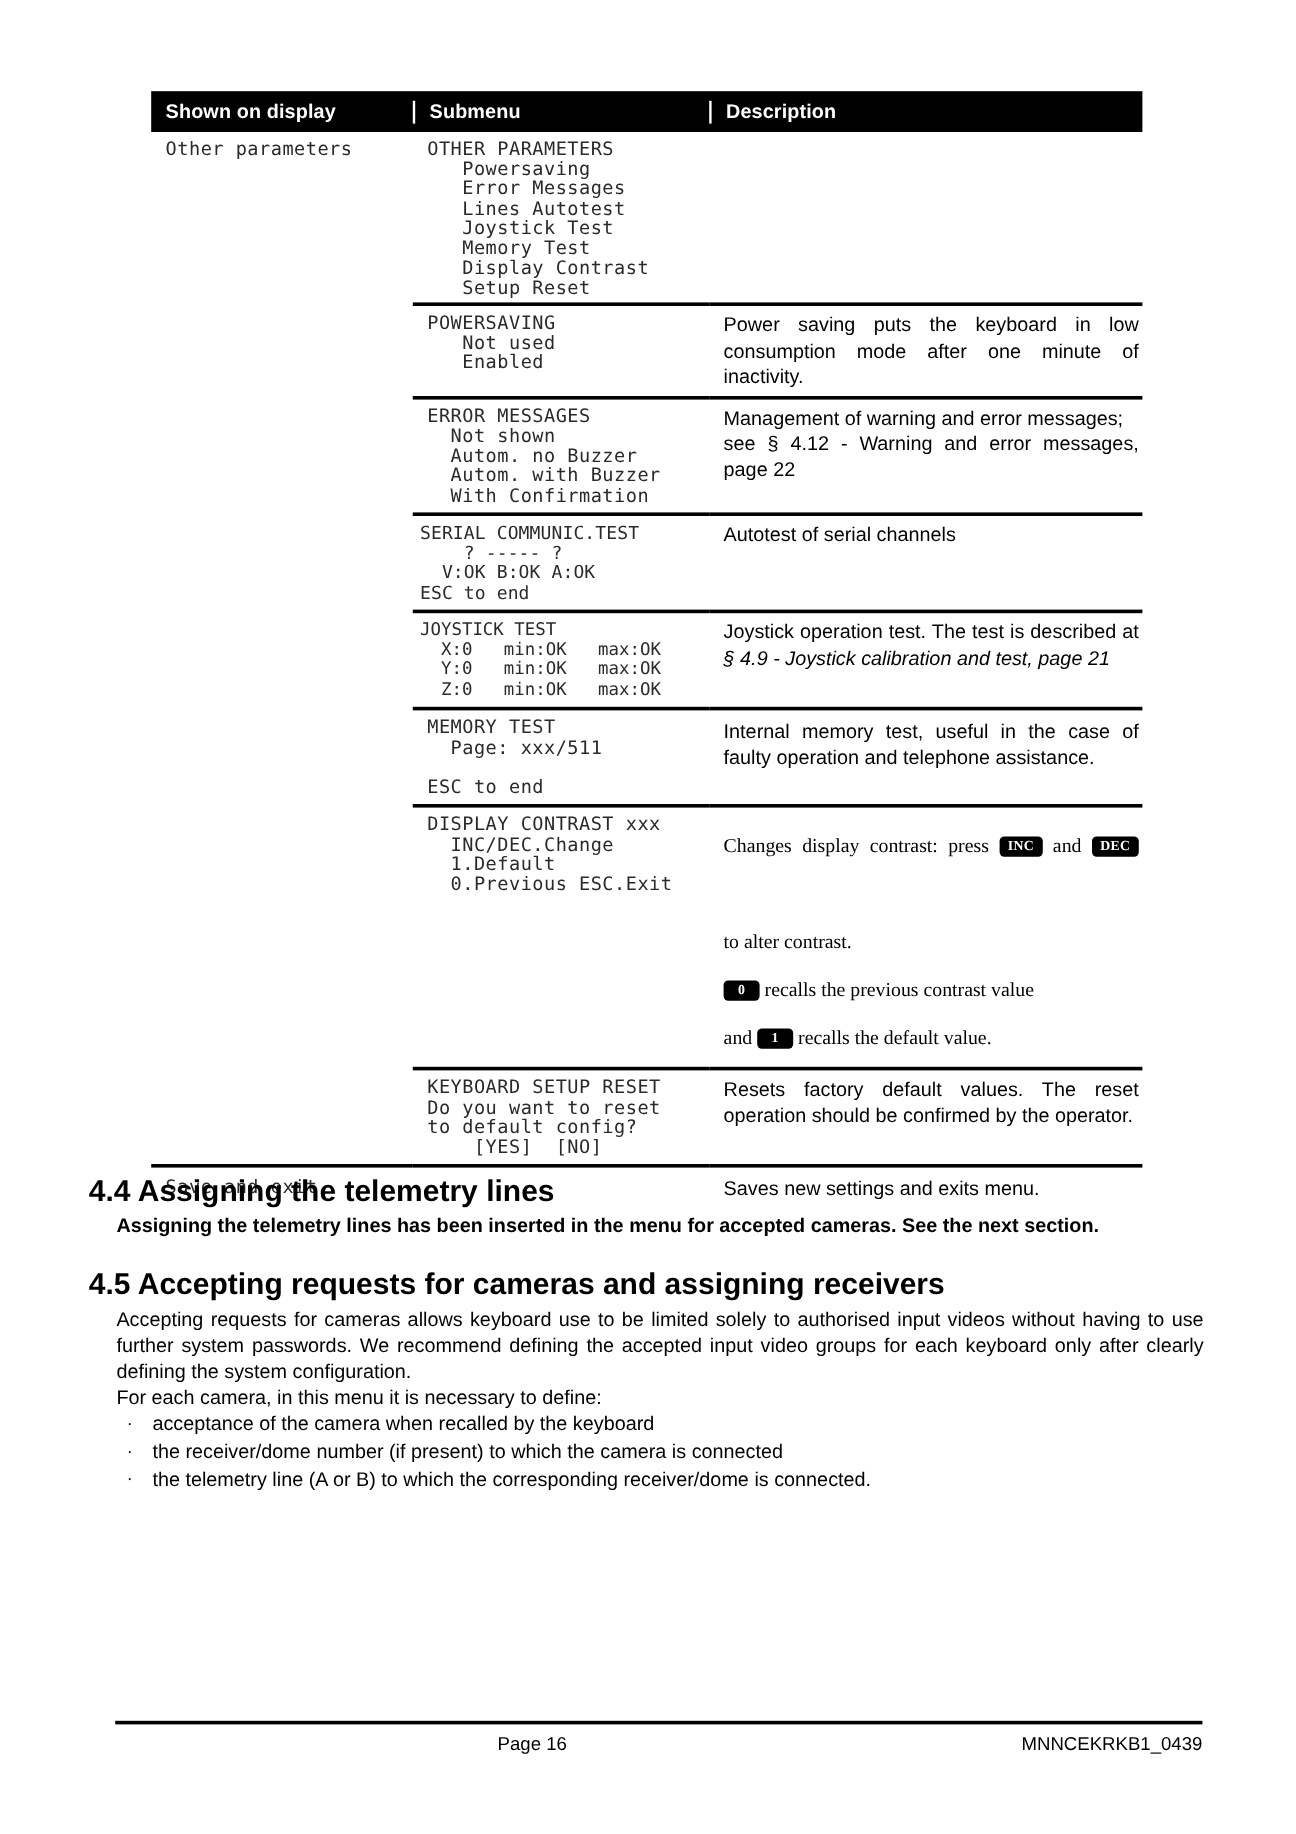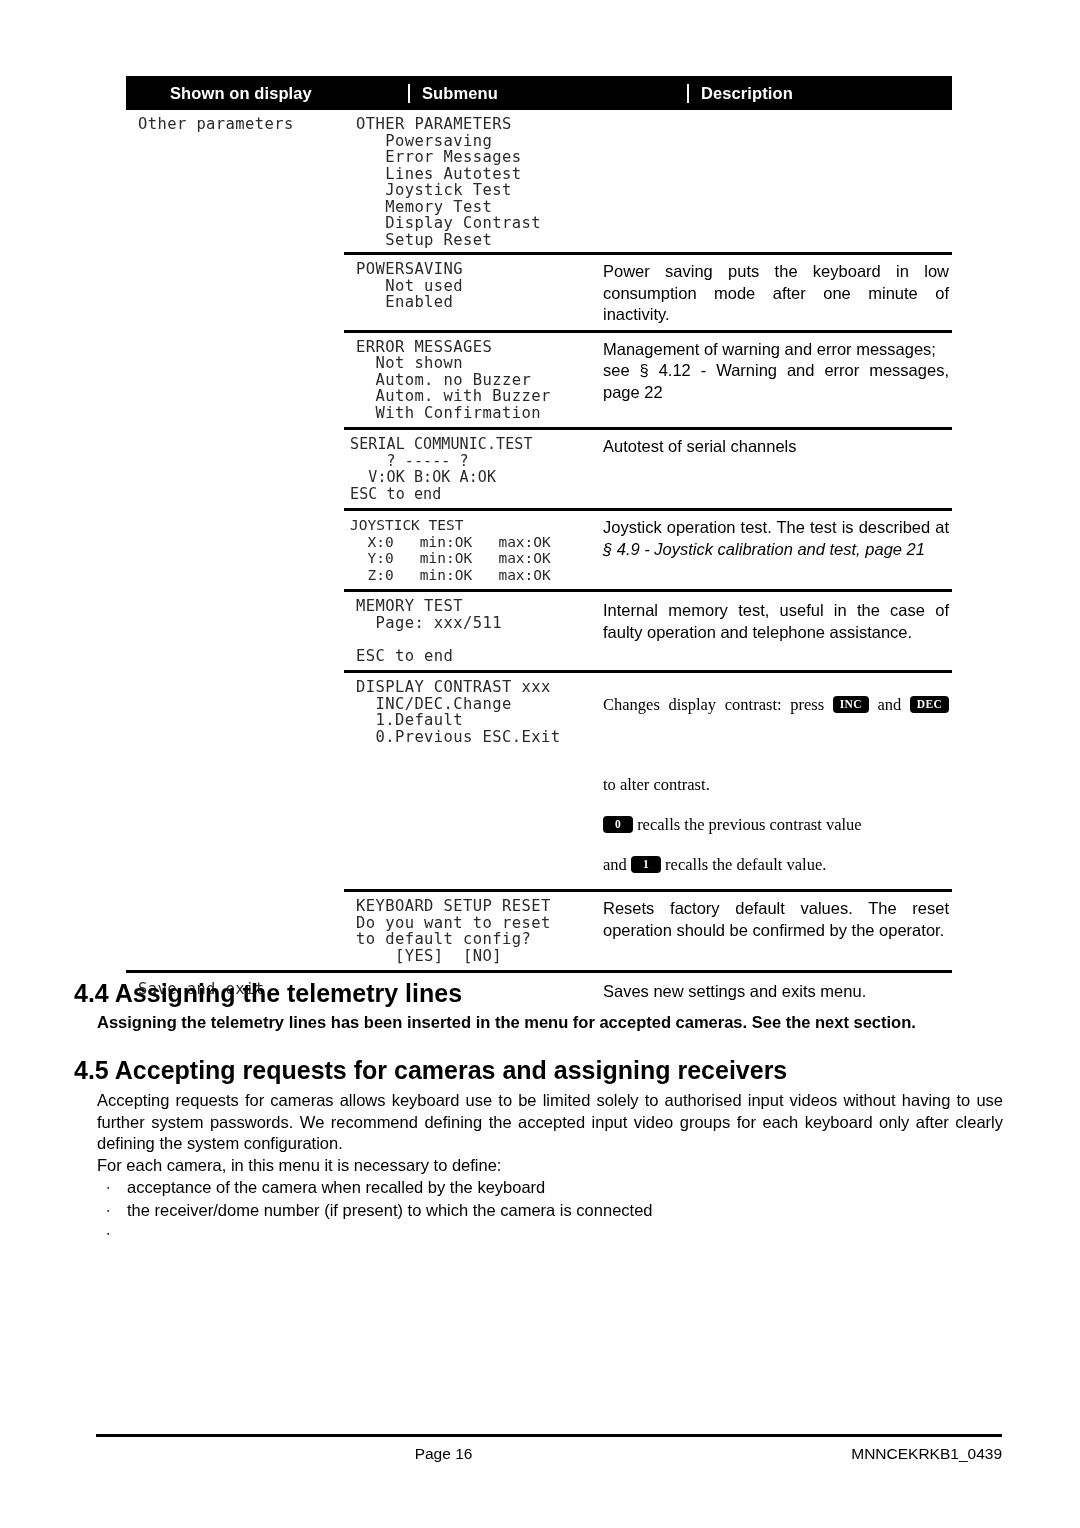--- a/index.html
+++ b/index.html
@@ -36,21 +36,20 @@
     height: 34px;
     align-items: center;
   }
   .thead .th {
     color: #ffffff;
     font-weight: bold;
     font-size: 16.5px;
     padding-left: 12px;
     box-sizing: border-box;
     letter-spacing: 0.1px;
-    margin-left: 32px;
   }
   .c1 { width: 218px; flex: 0 0 218px; }
   .c2 { width: 247px; flex: 0 0 247px; }
   .c3 { width: 361px; flex: 0 0 361px; }
   .thead .c2, .thead .c3 { border-left: 2px solid #ffffff; }
 
   .trow {
     display: flex;
     position: relative;
   }
@@ -319,20 +318,20 @@
   <div class="h-sec" id="h44">4.4 Assigning  the telemetry lines</div>
   <div class="body-text" id="p44">Assigning the telemetry lines has been inserted in the menu for accepted cameras. See the next section.</div>
 
   <div class="h-sec" id="h45">4.5 Accepting  requests for cameras and assigning receivers</div>
   <div class="body-text" id="p45">Accepting requests for cameras allows keyboard use to be limited solely to authorised input videos without having to use further system passwords. We recommend defining the accepted input video groups for each keyboard only after clearly defining the system configuration.</div>
   <div class="body-text" id="p45b">For each camera, in this menu it is necessary to define:</div>
 
   <ul class="bullets">
     <li><span class="bul">∙</span><span>acceptance of the camera when recalled by the keyboard</span></li>
     <li><span class="bul">∙</span><span>the receiver/dome number (if present) to which the camera is connected</span></li>
-    <li><span class="bul">∙</span></li>
+    <li><span class="bul">∙</span><span>the telemetry line (A or B) to which the corresponding receiver/dome is connected.</span></li>
   </ul>
 
   <div class="footer-rule"></div>
   <div class="footer-center">Page 16</div>
   <div class="footer-right">MNNCEKRKB1_0439</div>
 
 </div>
 
 </body></html>

